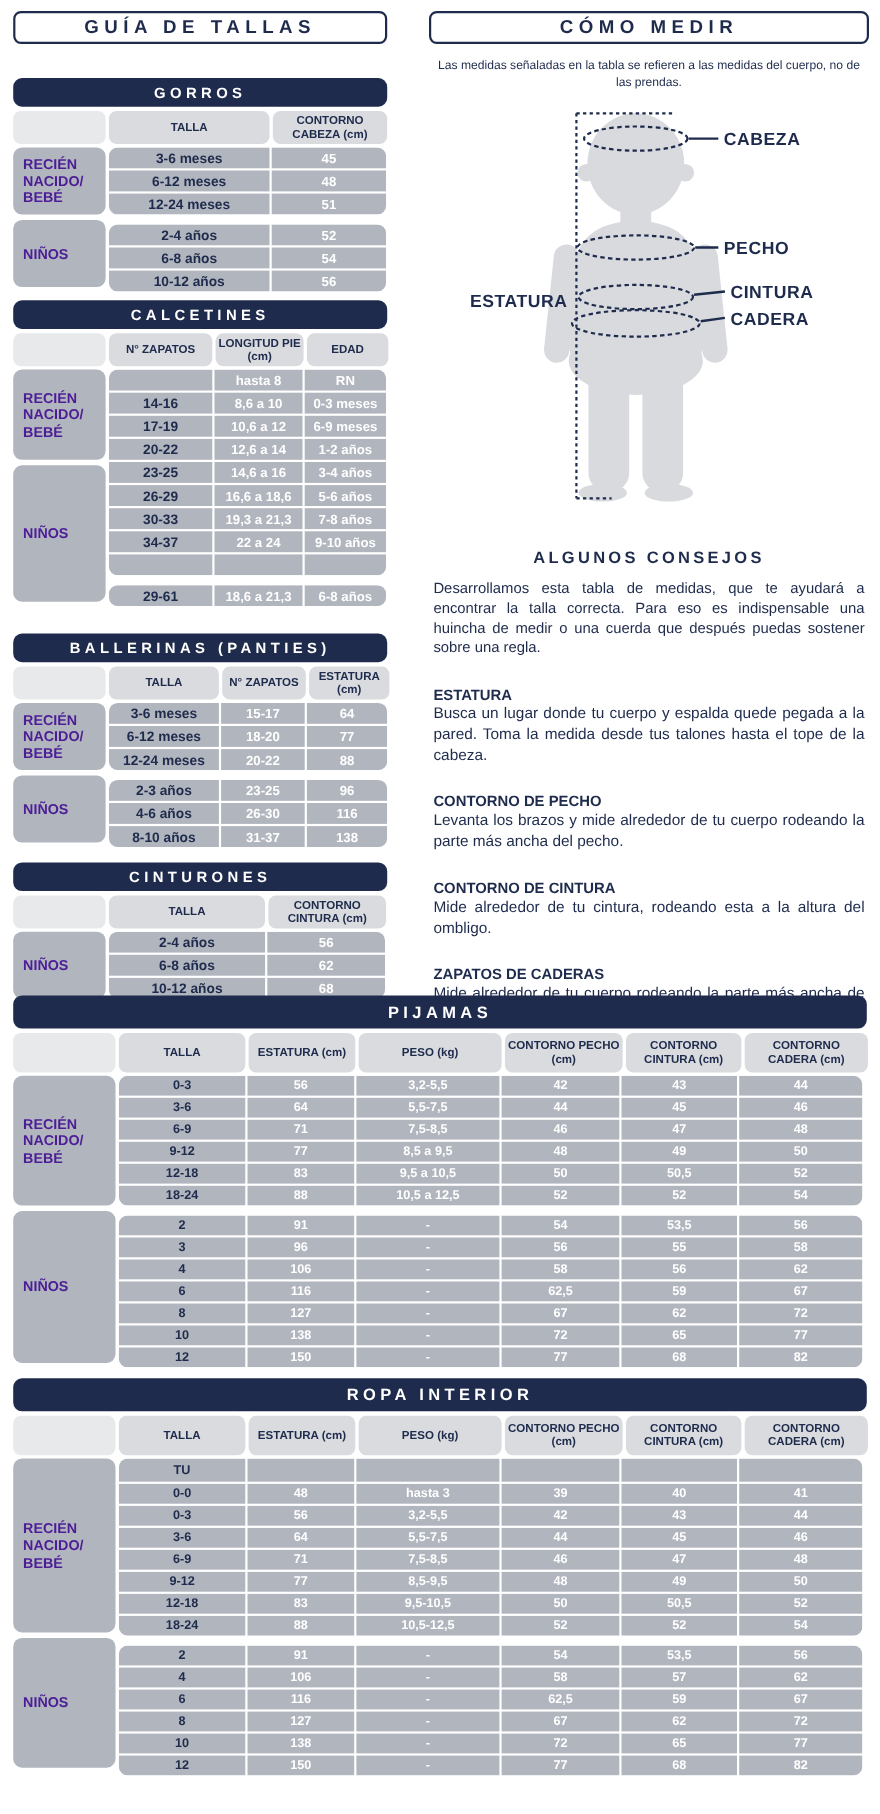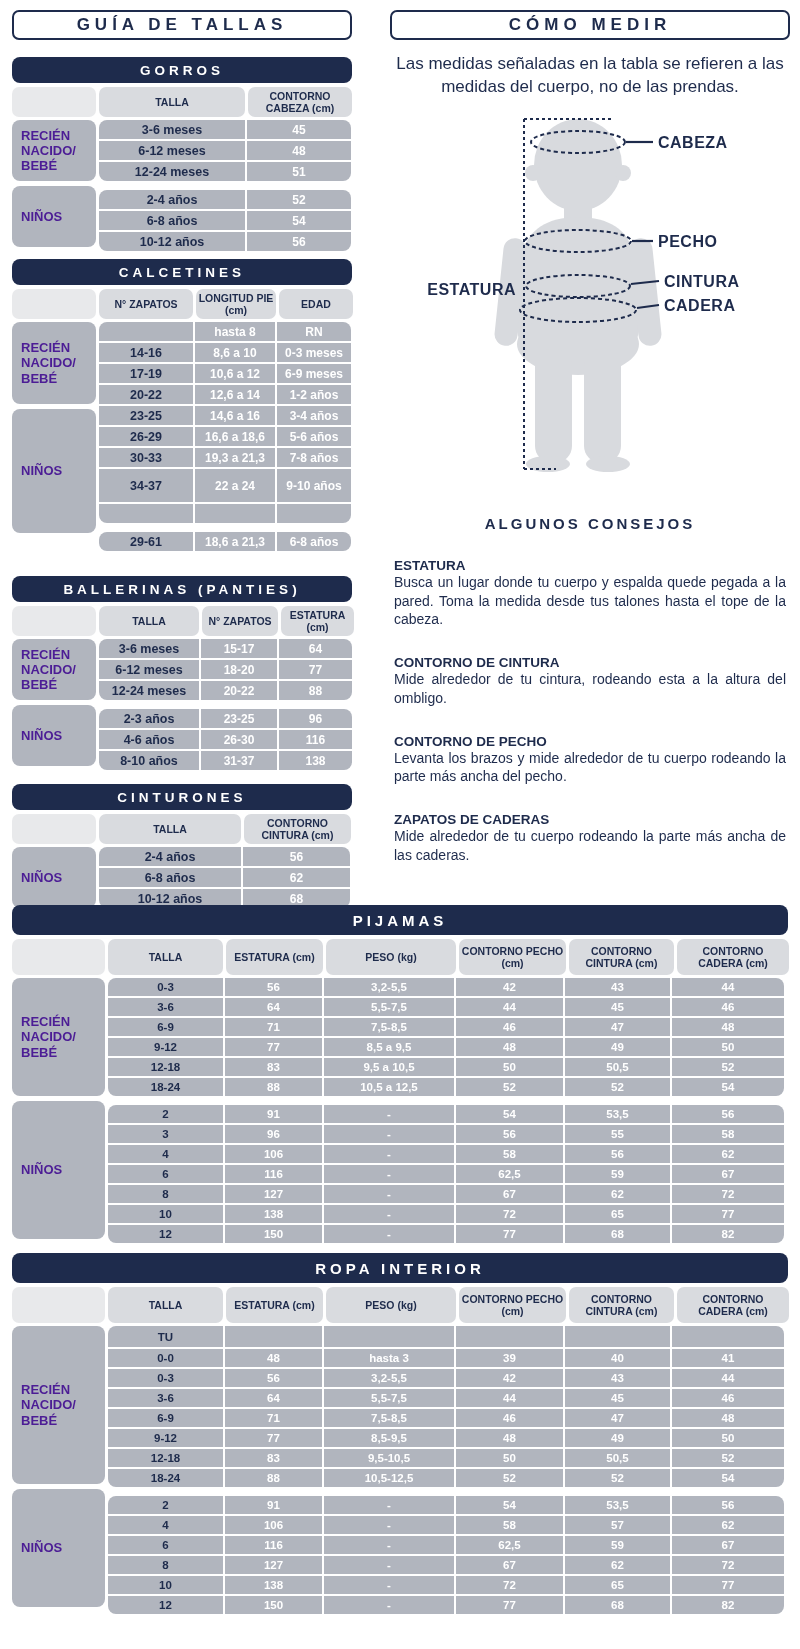--- a/index.html
+++ b/index.html
@@ -27,26 +27,26 @@
   .dcell{background:#b1b5be;display:flex;align-items:center;justify-content:center;
     font-weight:bold;font-size:12px;color:#fff;white-space:nowrap;}
   .dcell.dark{color:#1e2b4c;font-size:12.5px;}
   .sec-big .dcell{font-size:11.5px;}
 
   .left-col{position:absolute;left:12px;top:10px;width:340px;}
   .right-col{position:absolute;left:390px;top:10px;width:400px;}
   .sec-pijamas{position:absolute;left:12px;top:905px;width:776px;}
   .sec-ropa{position:absolute;left:12px;top:1253px;width:776px;}
 
-  .mt-guia{margin-bottom:17px;}
+  .mt-guia{margin-bottom:31px;}
   .mt-calcetines{margin-top:8px;}
   .mt-ballerinas{margin-top:25px;}
   .mt-cinturones{margin-top:14px;}
 
-  .intro{margin:13px 6px 0;text-align:center;font-size:17px;line-height:1.35;}
+  .intro{margin:13px 6px 0;text-align:center;font-size:11px;line-height:1.35;}
   .figure{display:block;margin:12px 0 0 30px;}
   .consejos-title{margin-top:34px;text-align:center;font-weight:bold;font-size:15px;letter-spacing:3px;}
   .para{margin:10px 4px 0;text-align:justify;font-size:13.5px;line-height:1.34;}
   .tip{margin:26px 4px 0;}
   .tip:first-of-type{margin-top:14px;}
   .tip-title{font-weight:bold;font-size:13.5px;}
   .tip-text{text-align:justify;font-size:14px;line-height:1.34;}
 </style>
 </head>
 <body>
@@ -144,21 +144,21 @@
               <div class="drow" style="grid-template-columns: 94px 80px 74px; height: 19px;">
                 <div class="dcell dark">26-29</div>
                 <div class="dcell">16,6 a 18,6</div>
                 <div class="dcell">5-6 años</div>
               </div>
               <div class="drow" style="grid-template-columns: 94px 80px 74px; height: 19px;">
                 <div class="dcell dark">30-33</div>
                 <div class="dcell">19,3 a 21,3</div>
                 <div class="dcell">7-8 años</div>
               </div>
-              <div class="drow" style="grid-template-columns: 94px 80px 74px; height: 33px;">
+              <div class="drow" style="grid-template-columns: 94px 80px 74px; height: 19px;">
                 <div class="dcell dark">34-37</div>
                 <div class="dcell">22 a 24</div>
                 <div class="dcell">9-10 años</div>
               </div>
               <div class="drow" style="grid-template-columns: 94px 80px 74px; height: 19px;">
                 <div class="dcell dark"></div>
                 <div class="dcell"></div>
                 <div class="dcell"></div>
               </div>
             </div>
@@ -301,32 +301,33 @@
       <g font-family="Liberation Sans, sans-serif" font-weight="bold" font-size="16" fill="#1e2b4c" letter-spacing="0.5">
         <text x="238" y="37">CABEZA</text>
         <text x="238" y="136">PECHO</text>
         <text x="244" y="176">CINTURA</text>
         <text x="244" y="200">CADERA</text>
         <text x="96" y="184" text-anchor="end">ESTATURA</text>
       </g>
     </svg>
 
     <div class="consejos-title">ALGUNOS CONSEJOS</div>
+    <div class="para">Desarrollamos esta tabla de medidas, que te ayudará a encontrar la talla correcta. Para eso es indispensable una huincha de medir o una cuerda que después puedas sostener sobre una regla.</div>
 
     <div class="tip">
       <div class="tip-title">ESTATURA</div>
       <div class="tip-text">Busca un lugar donde tu cuerpo y espalda quede pegada a la pared. Toma la medida desde tus talones hasta el tope de la cabeza.</div>
     </div>
     <div class="tip">
+      <div class="tip-title">CONTORNO DE PECHO</div>
+      <div class="tip-text">Levanta los brazos y mide alrededor de tu cuerpo rodeando la parte más ancha del pecho.</div>
+    </div>
+    <div class="tip">
       <div class="tip-title">CONTORNO DE CINTURA</div>
       <div class="tip-text">Mide alrededor de tu cintura, rodeando esta a la altura del ombligo.</div>
-    </div>
-    <div class="tip">
-      <div class="tip-title">CONTORNO DE PECHO</div>
-      <div class="tip-text">Levanta los brazos y mide alrededor de tu cuerpo rodeando la parte más ancha del pecho.</div>
     </div>
     <div class="tip">
       <div class="tip-title">ZAPATOS DE CADERAS</div>
       <div class="tip-text">Mide alrededor de tu cuerpo rodeando la parte más ancha de las caderas.</div>
     </div>
   </div>
 
   <section class="sec-pijamas sec-big">
       <div class="bar big">PIJAMAS</div>
       <div class="thead" style="grid-template-columns: 93px 115px 97px 130px 107px 105px 112px; height: 36px;">

